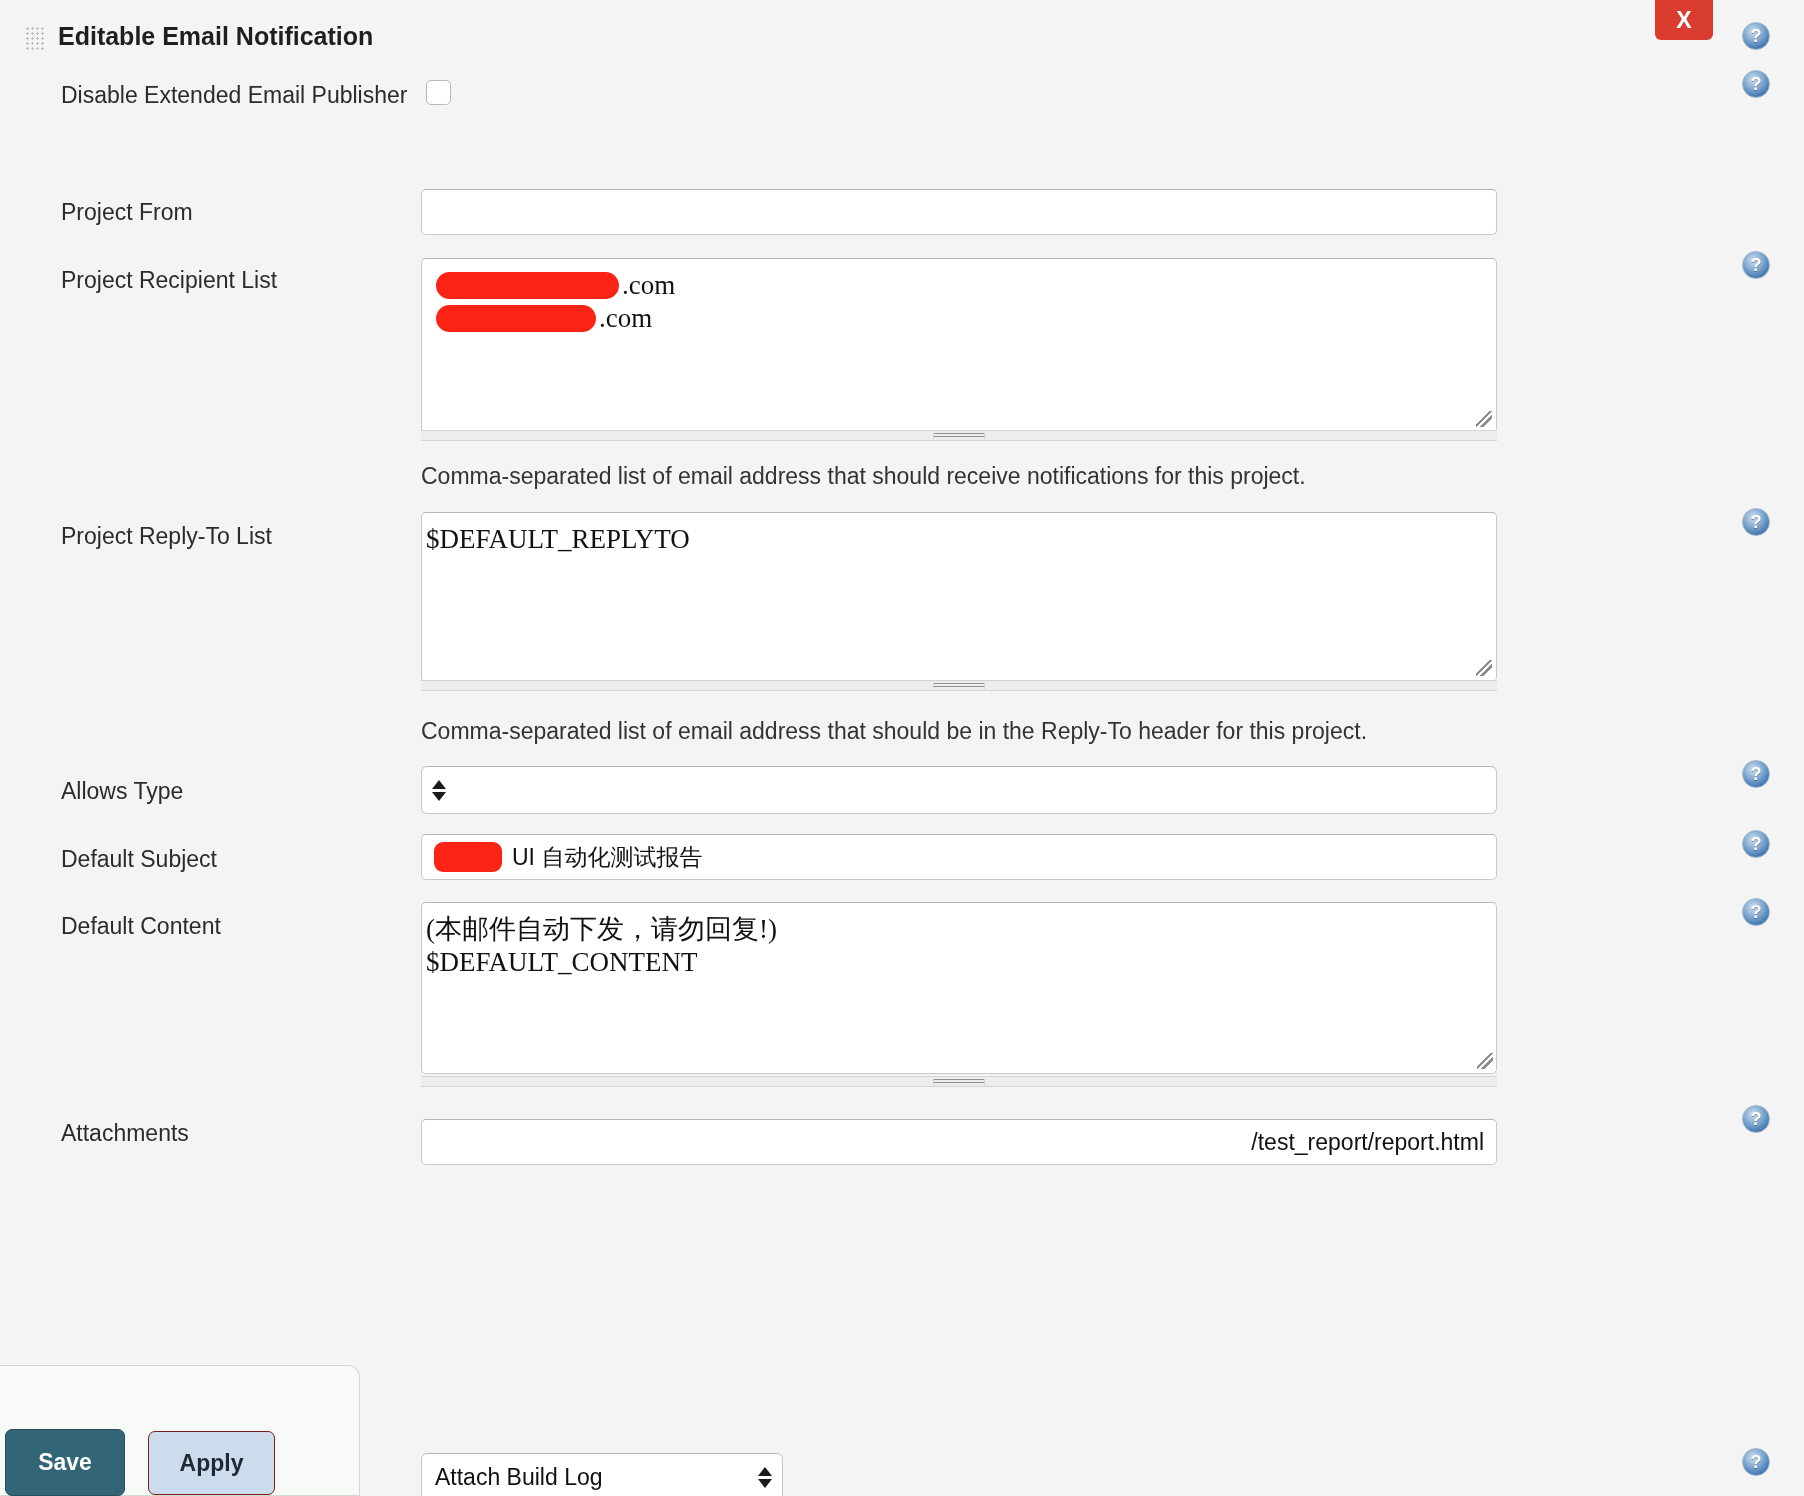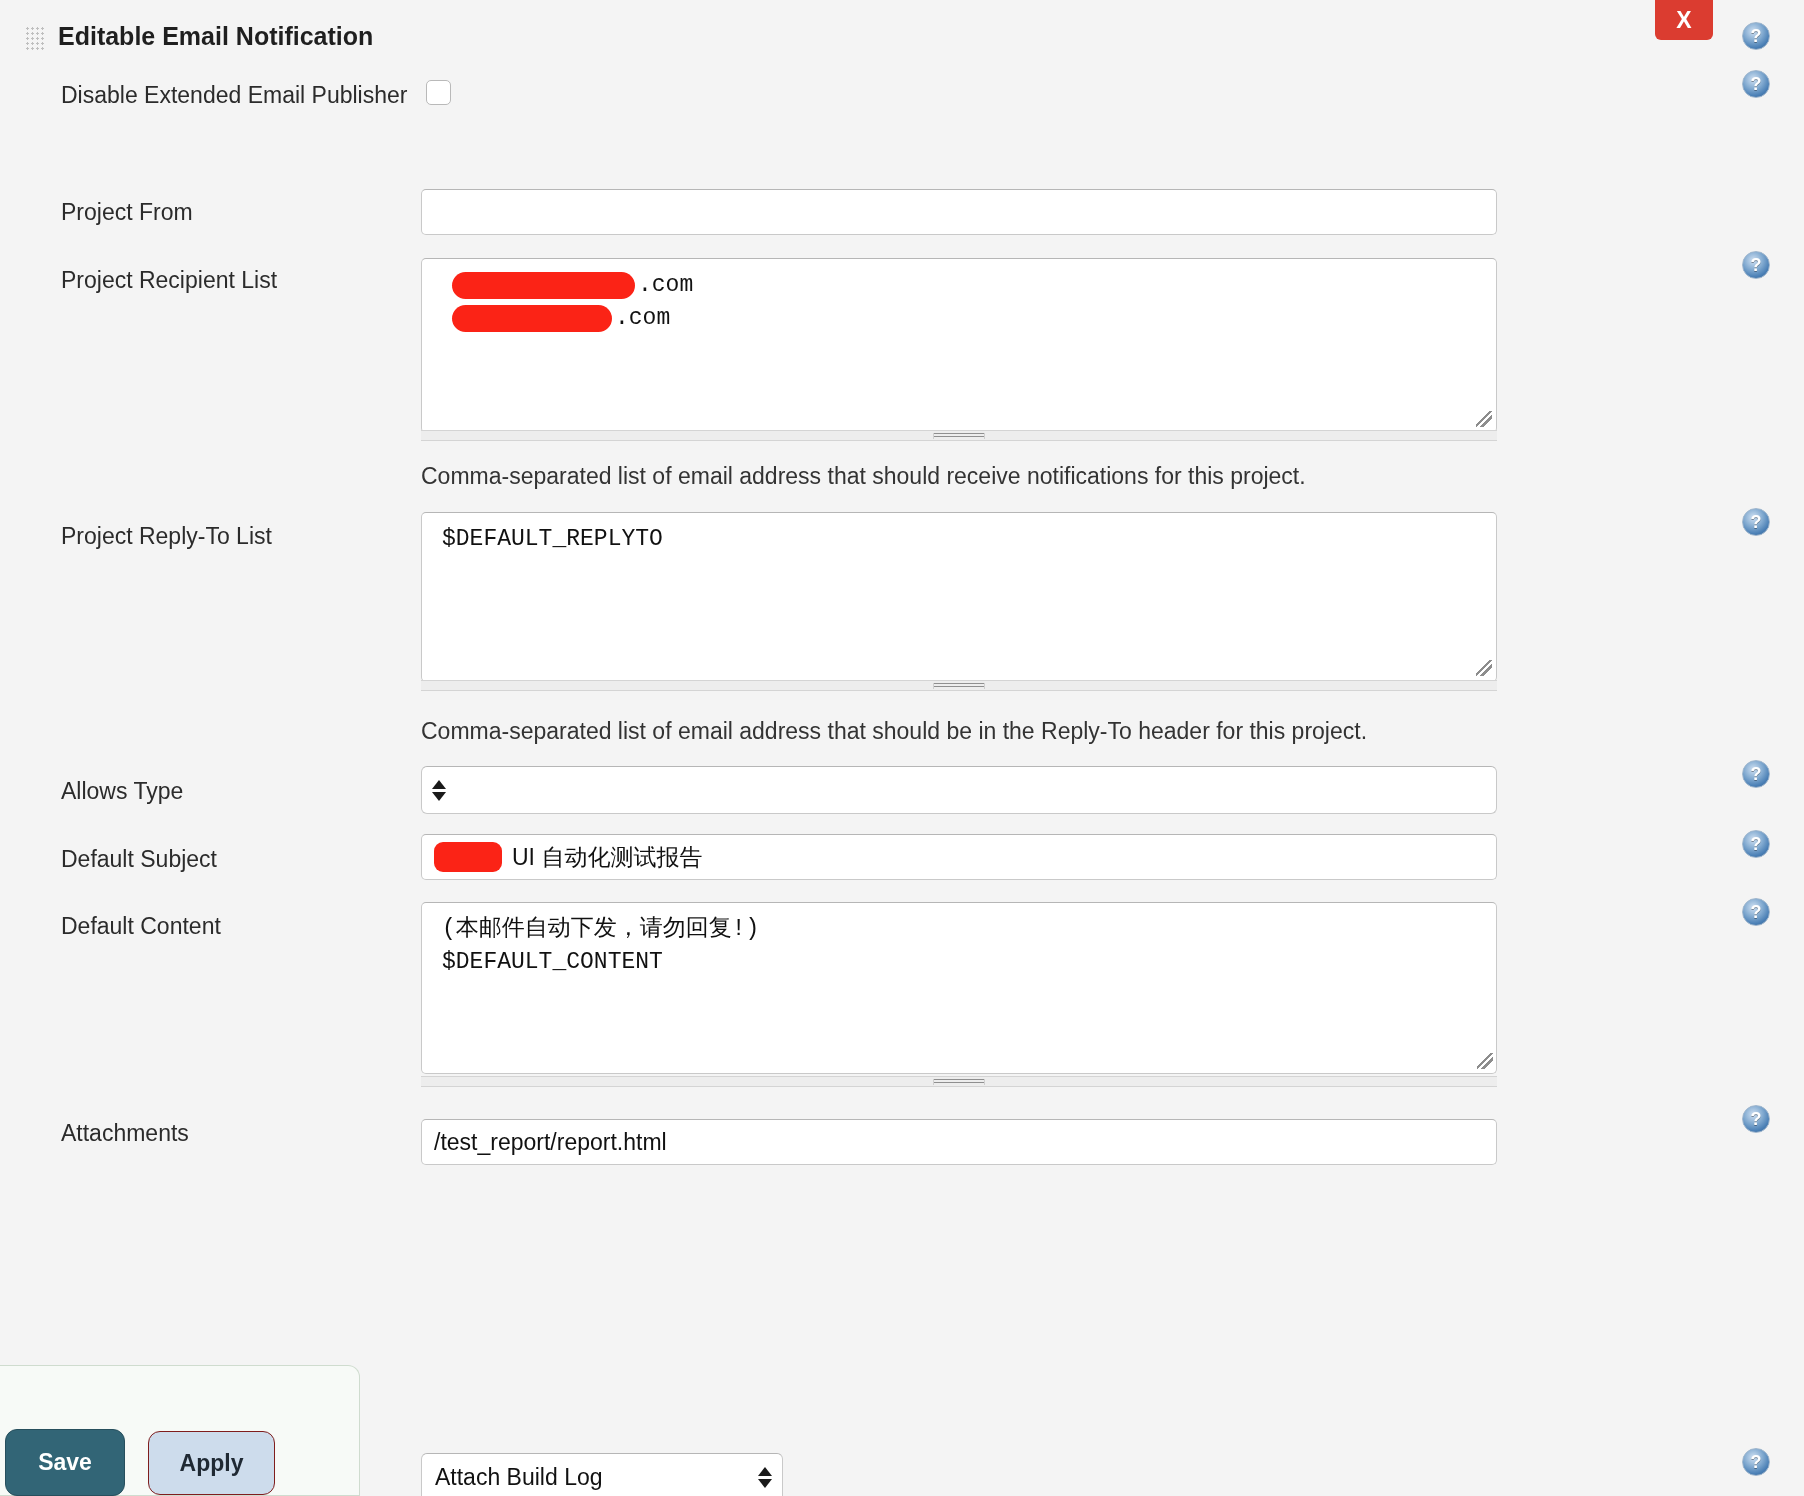--- a/index.html
+++ b/index.html
@@ -102,32 +102,33 @@
     position: absolute;
     background: #ffffff;
     border: 1px solid #c9c9c9;
     border-top-color: #b6b6b6;
     border-radius: 5px;
     font-family: "Liberation Sans", sans-serif;
     font-size: 23px;
     color: #111;
     padding: 0 12px;
     outline: none;
+    text-align: right;
   }
   .textarea-wrap { position: absolute; }
   .textarea {
     width: 100%;
     background: #ffffff;
     border: 1px solid #c9c9c9;
     border-top-color: #b6b6b6;
     border-radius: 5px;
-    font-family: Liberation Mono, monospace;
-    font-size: 23px;
+    font-family: Liberation Serif, serif;
+    font-size: 27px;
     color: #111;
-    padding: 10px 20px;
+    padding: 10px 4px;
     line-height: 33px;
     resize: none;
     outline: none;
     overflow: hidden;
     display: block;
   }
   
   .resize-grip {
     position: absolute;
     right: 4px; bottom: 5px;
@@ -224,21 +225,21 @@
   }
   .ghost-text {
     position: absolute;
     left: 160px; top: 1460px;
     font-size: 25px;
     color: #e2e2e2;
     font-weight: bold;
   }
   .btn {
     position: absolute;
-    border-radius: 12px;
+    border-radius: 7px;
     font-size: 23px;
     font-weight: bold;
     font-family: "Liberation Sans", sans-serif;
     cursor: pointer;
   }
   .btn-save {
     left: 5px; top: 1429px;
     width: 120px; height: 67px;
     background: #326576;
     color: #ffffff;

